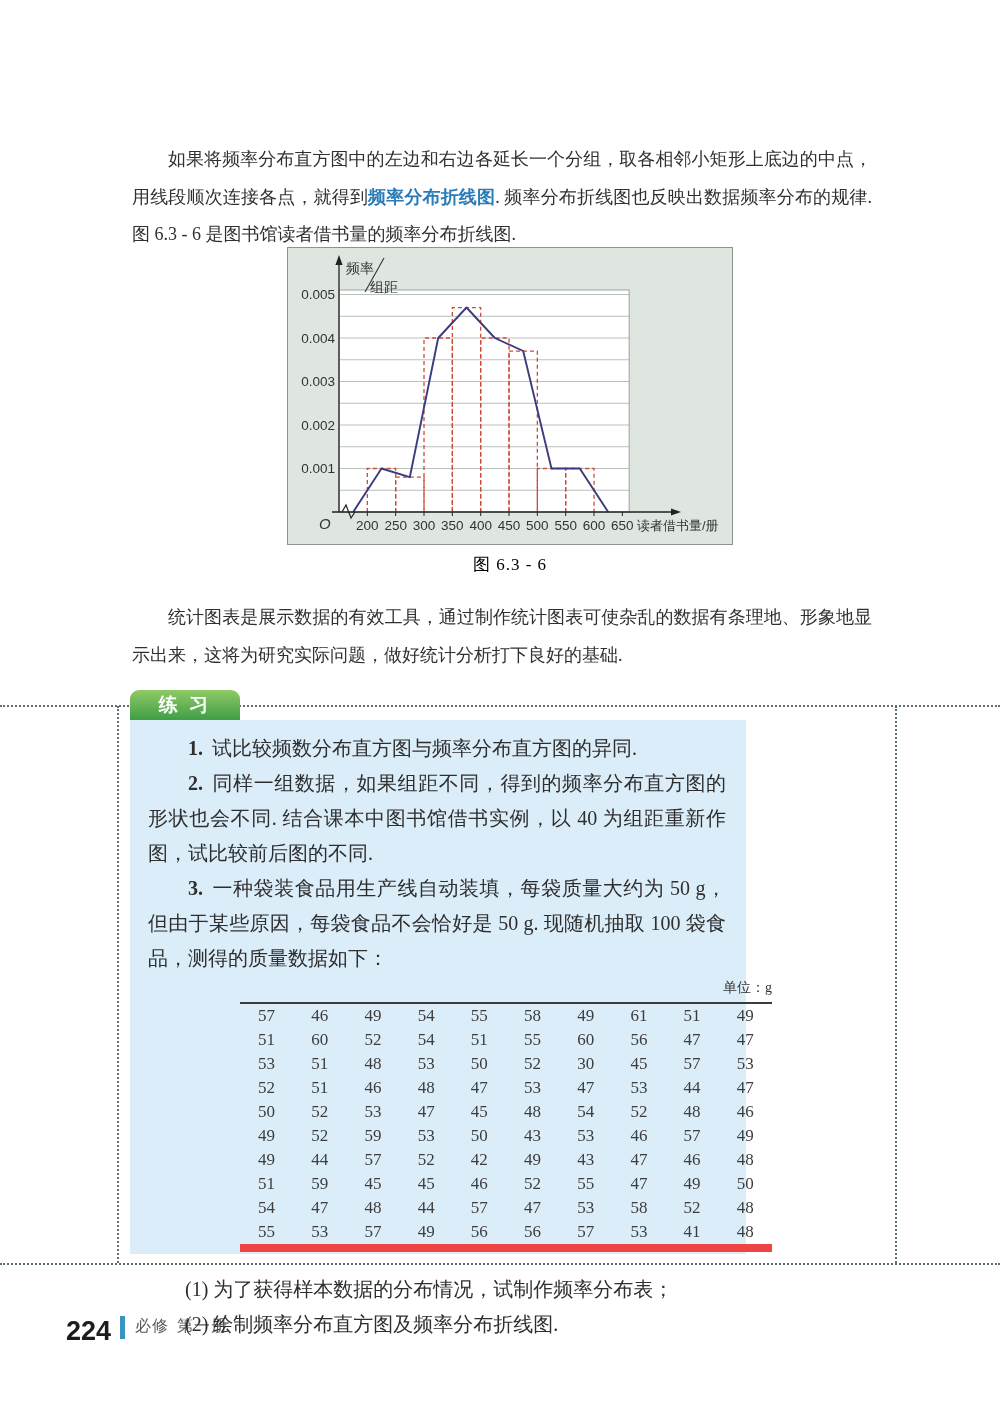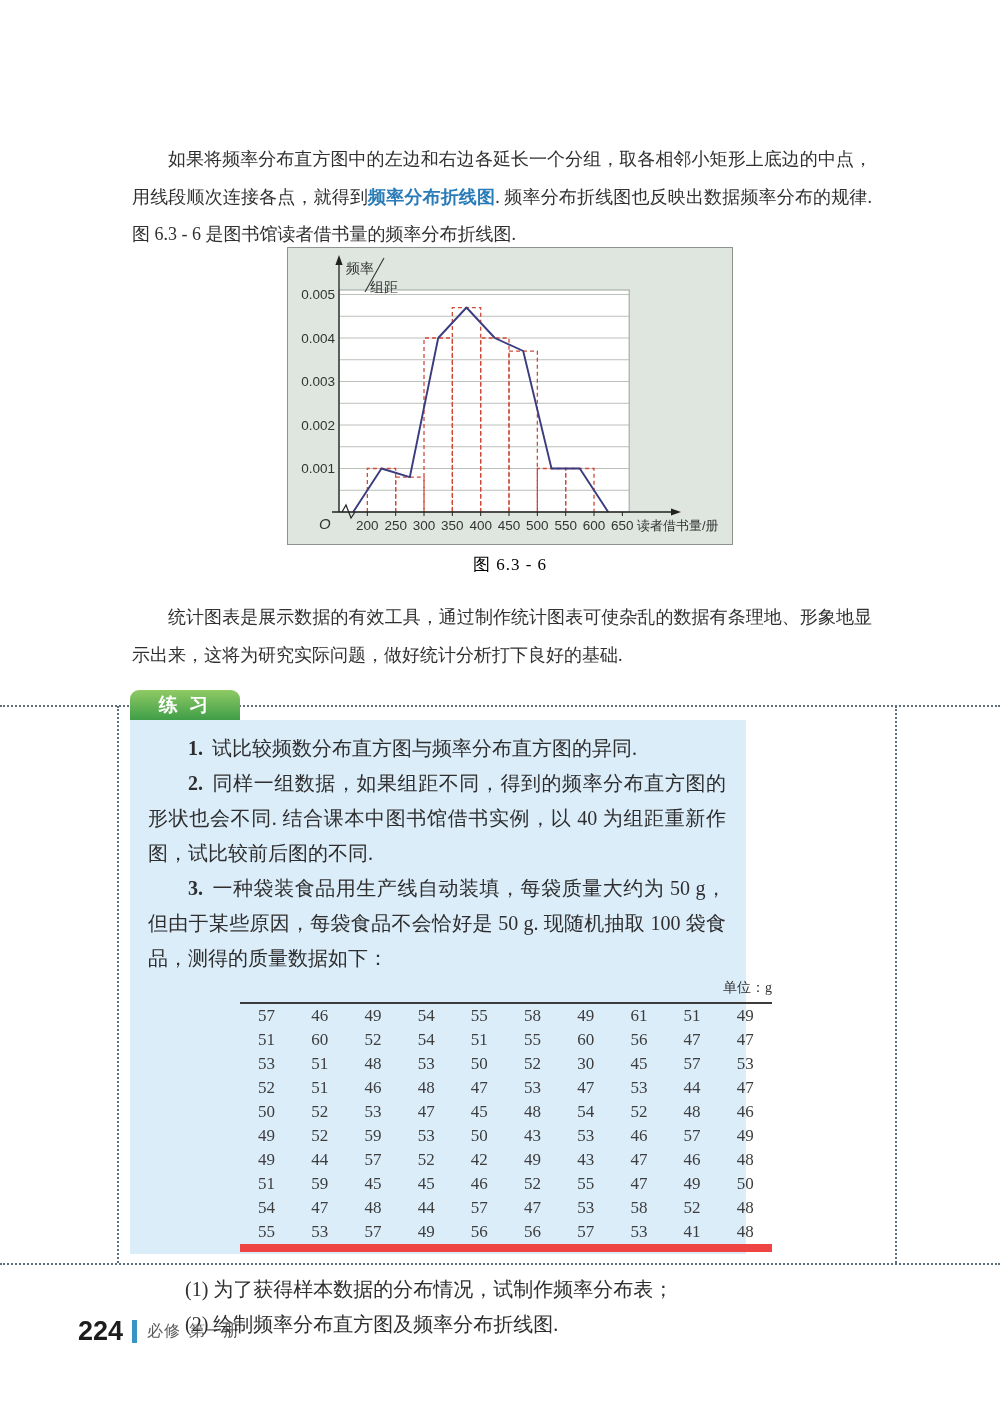--- a/index.html
+++ b/index.html
@@ -30,21 +30,21 @@
   .ex{font-size:20px;line-height:35px;text-indent:2em;text-align:justify;color:#2e2e2e}
   .ex b{margin-right:9px}
   #unit-label{width:532px;margin-left:92px;text-align:right;font-size:14px;height:26px;
         line-height:24px;color:#333}
   #data-table{width:532px;margin-left:92px;border-collapse:collapse;table-layout:fixed;
         border-top:2px solid #3c3c3c;border-bottom:8px solid #ef4444}
   #data-table td{text-align:center;font-size:17px;height:24px;line-height:24px;
         color:#3d3d3d;padding:0}
   .subq{font-size:20px;line-height:35px;text-indent:1.85em;color:#2e2e2e}
   #subq1{margin-top:20px}
-  #footer{position:absolute;left:78px;top:1316px;display:flex;align-items:center}
+  #footer{position:absolute;left:66px;top:1316px;display:flex;align-items:flex-start}
   #page-number{font-size:27px;font-weight:bold;color:#1c1c1c;font-family:"Liberation Sans",sans-serif}
   #footer-bar{width:5px;height:23px;background:#3795c5;margin:0 10px 0 9px}
   #footer-labels{font-size:16px;color:#5a5a5a;letter-spacing:1px}
   #footer-labels .vol{margin-left:8px}
   svg text{font-family:"Liberation Sans",sans-serif;fill:#333}
 </style>
 </head>
 <body>
 
 <p id="para1" class="para"><span>如果将频率分布直方图中的左边和右边各延长一个分组，取各相邻小矩形上底边的中点，用线段顺次连接各点，就得到</span><span class="term">频率分布折线图</span><span>. 频率分布折线图也反映出数据频率分布的规律. 图 6.3 - 6 是图书馆读者借书量的频率分布折线图.</span></p>

